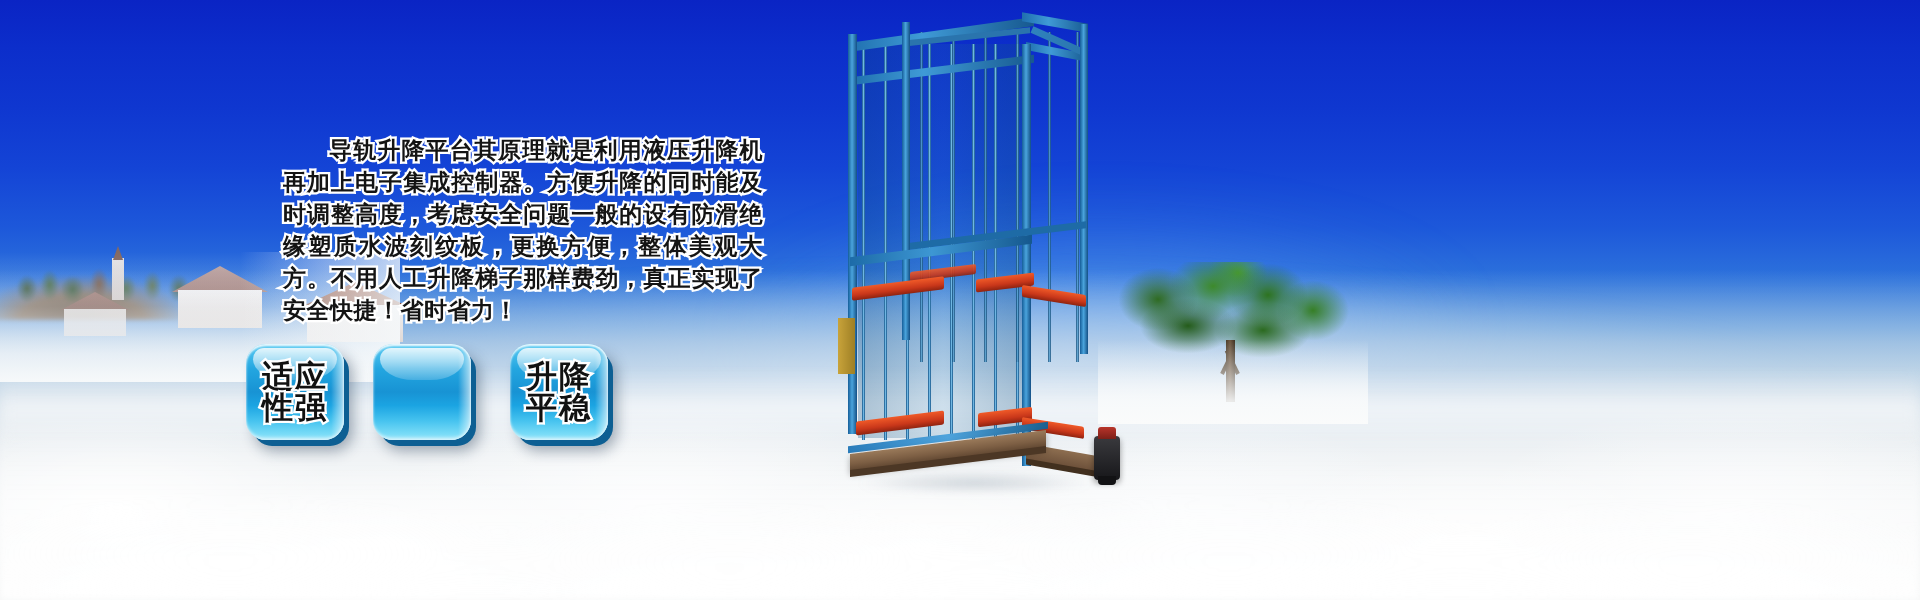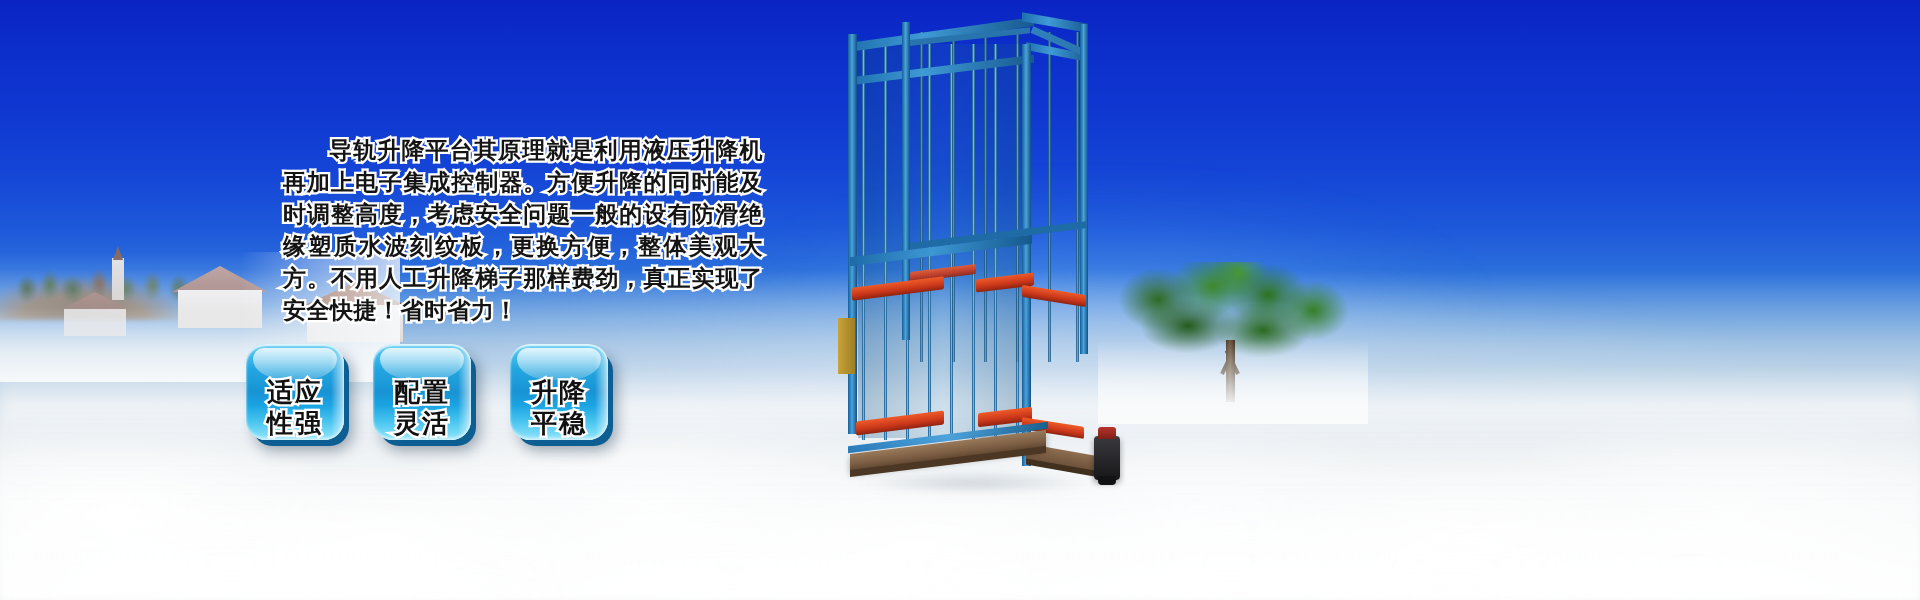--- a/index.html
+++ b/index.html
@@ -193,22 +193,22 @@
     border-radius:14px 14px 50% 50%/14px 14px 26px 26px;
     background:linear-gradient(to bottom, rgba(255,255,255,.82), rgba(255,255,255,.18));
     pointer-events:none;
   }
   .btn .edge{
     position:absolute;right:0;top:0;width:13px;height:100%;
     background:linear-gradient(to right, rgba(255,255,255,0), rgba(255,255,255,.65));
     pointer-events:none;
   }
   .btn .lbl{
-    position:absolute;left:0;right:0;top:33px;
-    font-size:26px;line-height:31px;font-weight:bold;color:#111;
+    position:absolute;left:0;right:0;top:17px;
+    font-size:31px;line-height:31px;font-weight:bold;color:#111;
     text-align:center;letter-spacing:2px;
     -webkit-text-stroke:4.5px #ffffff;paint-order:stroke fill;
   }
   .btn .lbl span{display:block;}
   .b-0{left:0;}
   .b-1{left:127px;}
   .b-2{left:264px;}
   .b-3{left:412px;}
 
   
@@ -399,24 +399,20 @@
       <div class="edge"></div>
       <div class="lbl">
         <span>适应</span>
         <span>性强</span>
       </div>
     </div>
 
     <div class="btn b-1">
       <div class="gloss"></div>
       <div class="edge"></div>
-      <div class="lbl">
-        <span>配置</span>
-        <span>灵活</span>
-      </div>
     </div>
 
     <div class="btn b-2">
       <div class="gloss"></div>
       <div class="edge"></div>
       <div class="lbl">
         <span>升降</span>
         <span>平稳</span>
       </div>
     </div>

